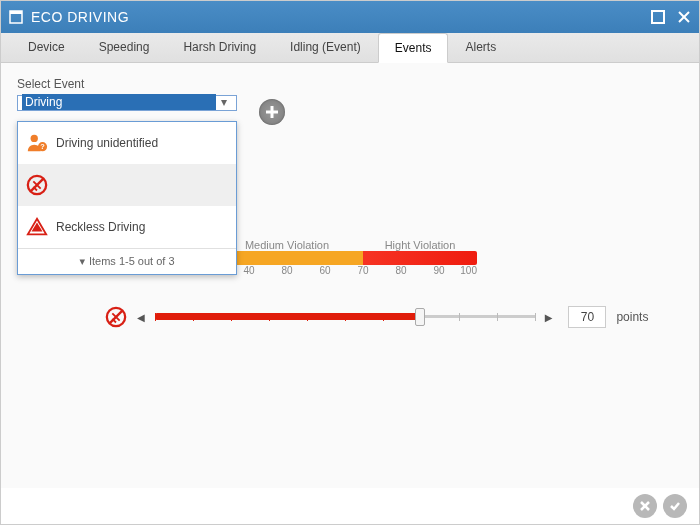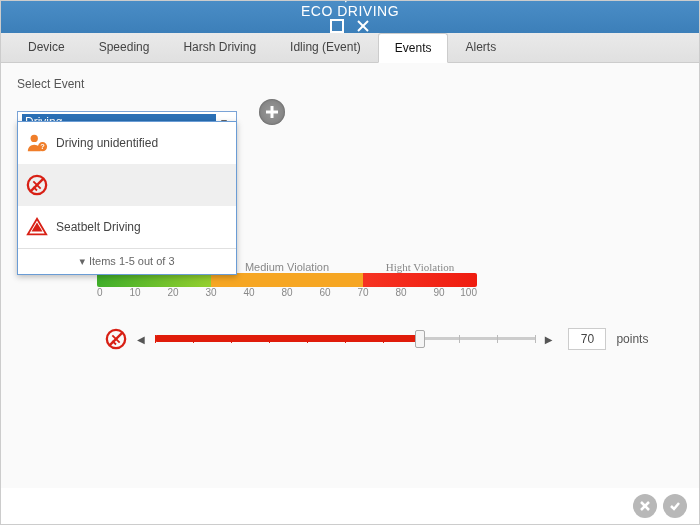--- a/index.html
+++ b/index.html
@@ -1,45 +1,45 @@
 <!DOCTYPE html>
 <html><head>
 <meta charset="utf-8">
 <style>
   * { box-sizing: border-box; }
   body { margin:0; padding:0; font-family: Arial, sans-serif; font-size:12px; background:#fff; }
   .outer { width:700px; height:525px; border:1px solid #ccc; position:relative; background:#fff; }
-  .titlebar { height:32px; background:linear-gradient(#4a8dc6,#3c7fb9); color:#fff; display:flex; align-items:center; padding:0 8px; font-size:14px;flex-direction:column; }
+  .titlebar { height:32px; background:linear-gradient(#4a8dc6,#3c7fb9); color:#fff; display:flex; align-items:center; padding:0 8px; font-size:14px; }
   .titlebar .win-icon { width:14px; height:14px; margin-right:8px; }
   .titlebar .win-title { flex:1; letter-spacing:0.5px; }
   .titlebar .win-btns { display:flex; gap:12px; align-items:center; }
   .win-btn { width:14px; height:14px; cursor:pointer; }
   .tabbar { height:30px; background:linear-gradient(#eaeaea,#e0e0e0); border-bottom:1px solid #ccc; display:flex; align-items:flex-end; padding-left:10px; }
   .tab { padding:7px 16px; color:#444; cursor:pointer; font-size:12px; border:1px solid transparent; }
   .tab.active { background:#fff; border:1px solid #ccc; border-bottom:1px solid #fff; border-radius:3px 3px 0 0; color:#111; position:relative; top:1px; }
   .body { padding:10px 16px; position:relative; height:calc(100% - 62px - 36px); background:#fafafa; }
-  .label { color:#555; font-size:12px; margin-bottom:20px; margin-top:4px;}
-  .combo { width:220px; height:22px; border:1px solid #7aa3d6; background:#fff; display:flex; align-items:center; padding:0 4px; position:relative; }
+  .label { color:#555; font-size:12px; margin-bottom:4px; margin-top:4px;}
+  .combo { width:220px; height:16px; border:1px solid #7aa3d6; background:#fff; display:flex; align-items:flex-end; padding:0 4px; position:relative; }
   .combo input { border:none; outline:none; flex:1; font-size:12px; color:#fff; background:#2a6fb5; padding:1px 3px; }
   .combo .arrow { width:16px; height:16px; display:flex; align-items:center; justify-content:center; color:#666;}
   .add-btn { position:absolute; left:258px; top:36px; width:26px; height:26px; border-radius:50%; background:radial-gradient(#9a9a9a,#7a7a7a); display:flex; align-items:center; justify-content:center; color:#fff; font-size:18px; font-weight:bold; cursor:pointer; box-shadow:inset 0 0 2px rgba(0,0,0,0.4);}
   .dropdown { position:absolute; left:16px; top:58px; width:220px; border:1px solid #6a9cd5; background:#fff; box-shadow:0 2px 6px rgba(0,0,0,0.25); z-index:10; }
   .dd-item { display:flex; align-items:center; padding:10px 8px; color:#444; cursor:pointer; }
   .dd-item:hover, .dd-item.hovered { background:#efefef; }
   .dd-item .dd-icon { width:22px; height:22px; margin-right:8px; flex-shrink:0; }
   .dd-footer { text-align:center; padding:6px 0; color:#666; font-size:11px; border-top:1px solid #e0e0e0; }
   .dd-footer .caret { margin-right:4px; }
 
   
   .vscale { margin:8px 0 8px 80px; }
   .vlabels { display:flex; font-size:11px; color:#888; }
   .vlabels div { text-align:center; }
   .vlabels .low { width:114px; }
   .vlabels .med { width:152px; }
-  .vlabels .high { width:114px;font-family:Liberation Serif, serif; }
+  .vlabels .high { width:114px; }
   .vbar { display:flex; height:14px; width:380px; }
   .vbar .b-low { width:114px; background:linear-gradient(90deg,#3fae2a,#94cf2e); border-radius:2px 0 0 2px;}
   .vbar .b-med { width:152px; background:linear-gradient(90deg,#f6a623,#f6a623); }
   .vbar .b-high { width:114px; background:linear-gradient(90deg,#f63323,#ef1c0f); border-radius:0 2px 2px 0;}
   .vticks { display:flex; width:380px; }
   .vticks span { width:38px; text-align:center; color:#888; font-size:10px; }
 
   
   .slider-row { display:flex; align-items:center; margin:30px 0 0 88px; gap:10px; }
   .slider-row .row-icon { width:22px; height:22px; }
@@ -117,21 +117,21 @@
             <circle cx="12" cy="12" r="10" fill="none" stroke="#d82015" stroke-width="2.5"></circle>
             <line x1="5" y1="19" x2="19" y2="5" stroke="#d82015" stroke-width="2.5"></line>
             <path d="M8 8 L16 16 M8 14 L12 18" stroke="#d82015" stroke-width="2" fill="none"></path>
           </svg>
       </div>
       <div class="dd-item">
         <svg class="dd-icon" viewBox="0 0 24 24">
             <path d="M12 3 L22 20 L2 20 Z" fill="none" stroke="#d82015" stroke-width="2"></path>
             <path d="M12 7 L18 17 L6 17 Z" fill="#d82015"></path>
           </svg>
-        <span>Seatbelt Driving</span>
+        <span>Reckless Driving</span>
       </div>
       <div class="dd-footer">
         <span class="caret">▾</span><span>Items 1-5 out of 3</span>
       </div>
     </div>
 
     <div style="height:120px"></div>
 
     <div class="vscale">
       <div class="vlabels">

